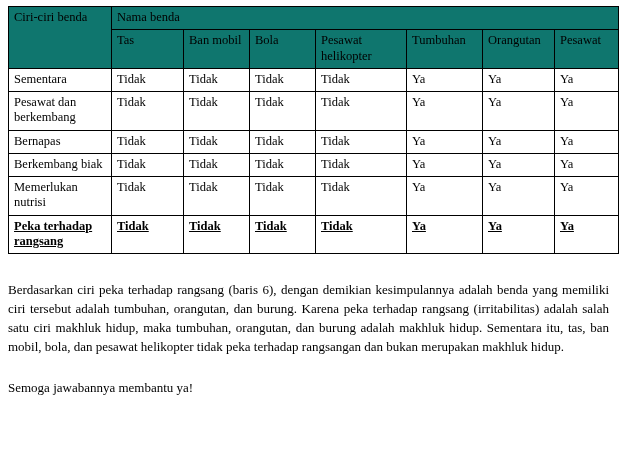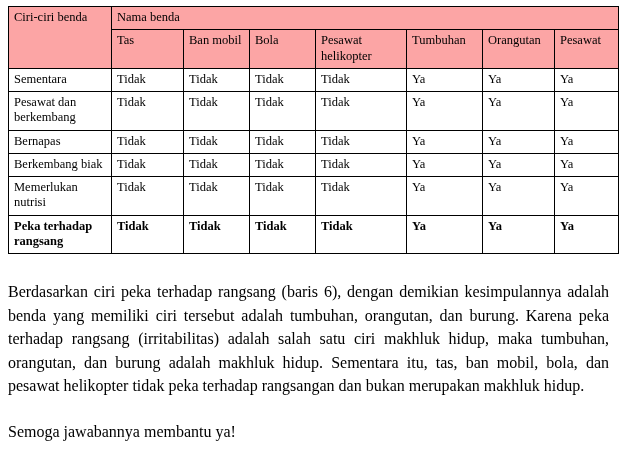--- a/index.html
+++ b/index.html
@@ -27,40 +27,41 @@
   }
   table.ciri-table td, table.ciri-table th {
     border: 1px solid #000000;
     vertical-align: top;
     padding: 3px 5px 4px 5px;
     font-weight: normal;
     text-align: left;
     line-height: 1.22;
   }
   .hdr-shade {
-    background: #fca5a5;
+    background: #0f766e;
   }
   .nama-benda-head {
     text-align: center;
   }
   .col-ciri { width: 103px; }
   .col-tas { width: 72px; }
   .col-ban { width: 66px; }
   .col-bola { width: 66px; }
   .col-pesawat { width: 91px; }
   .col-tumbuhan { width: 76px; }
   .col-orangutan { width: 72px; }
   .col-burung { width: 64px; }
   tr.bold-row td {
     font-weight: bold;
+    text-decoration: underline;
   }
   .paragraphs {
     margin-top: 26px;
     width: 601px;
-    font-size: 16px;
+    font-size: 13px;
     line-height: 1.47;
     text-align: justify;
   }
   .paragraphs p {
     margin: 0 0 22px 0;
   }
   .paragraphs p.last {
     margin-bottom: 12px;
   }
 </style>

